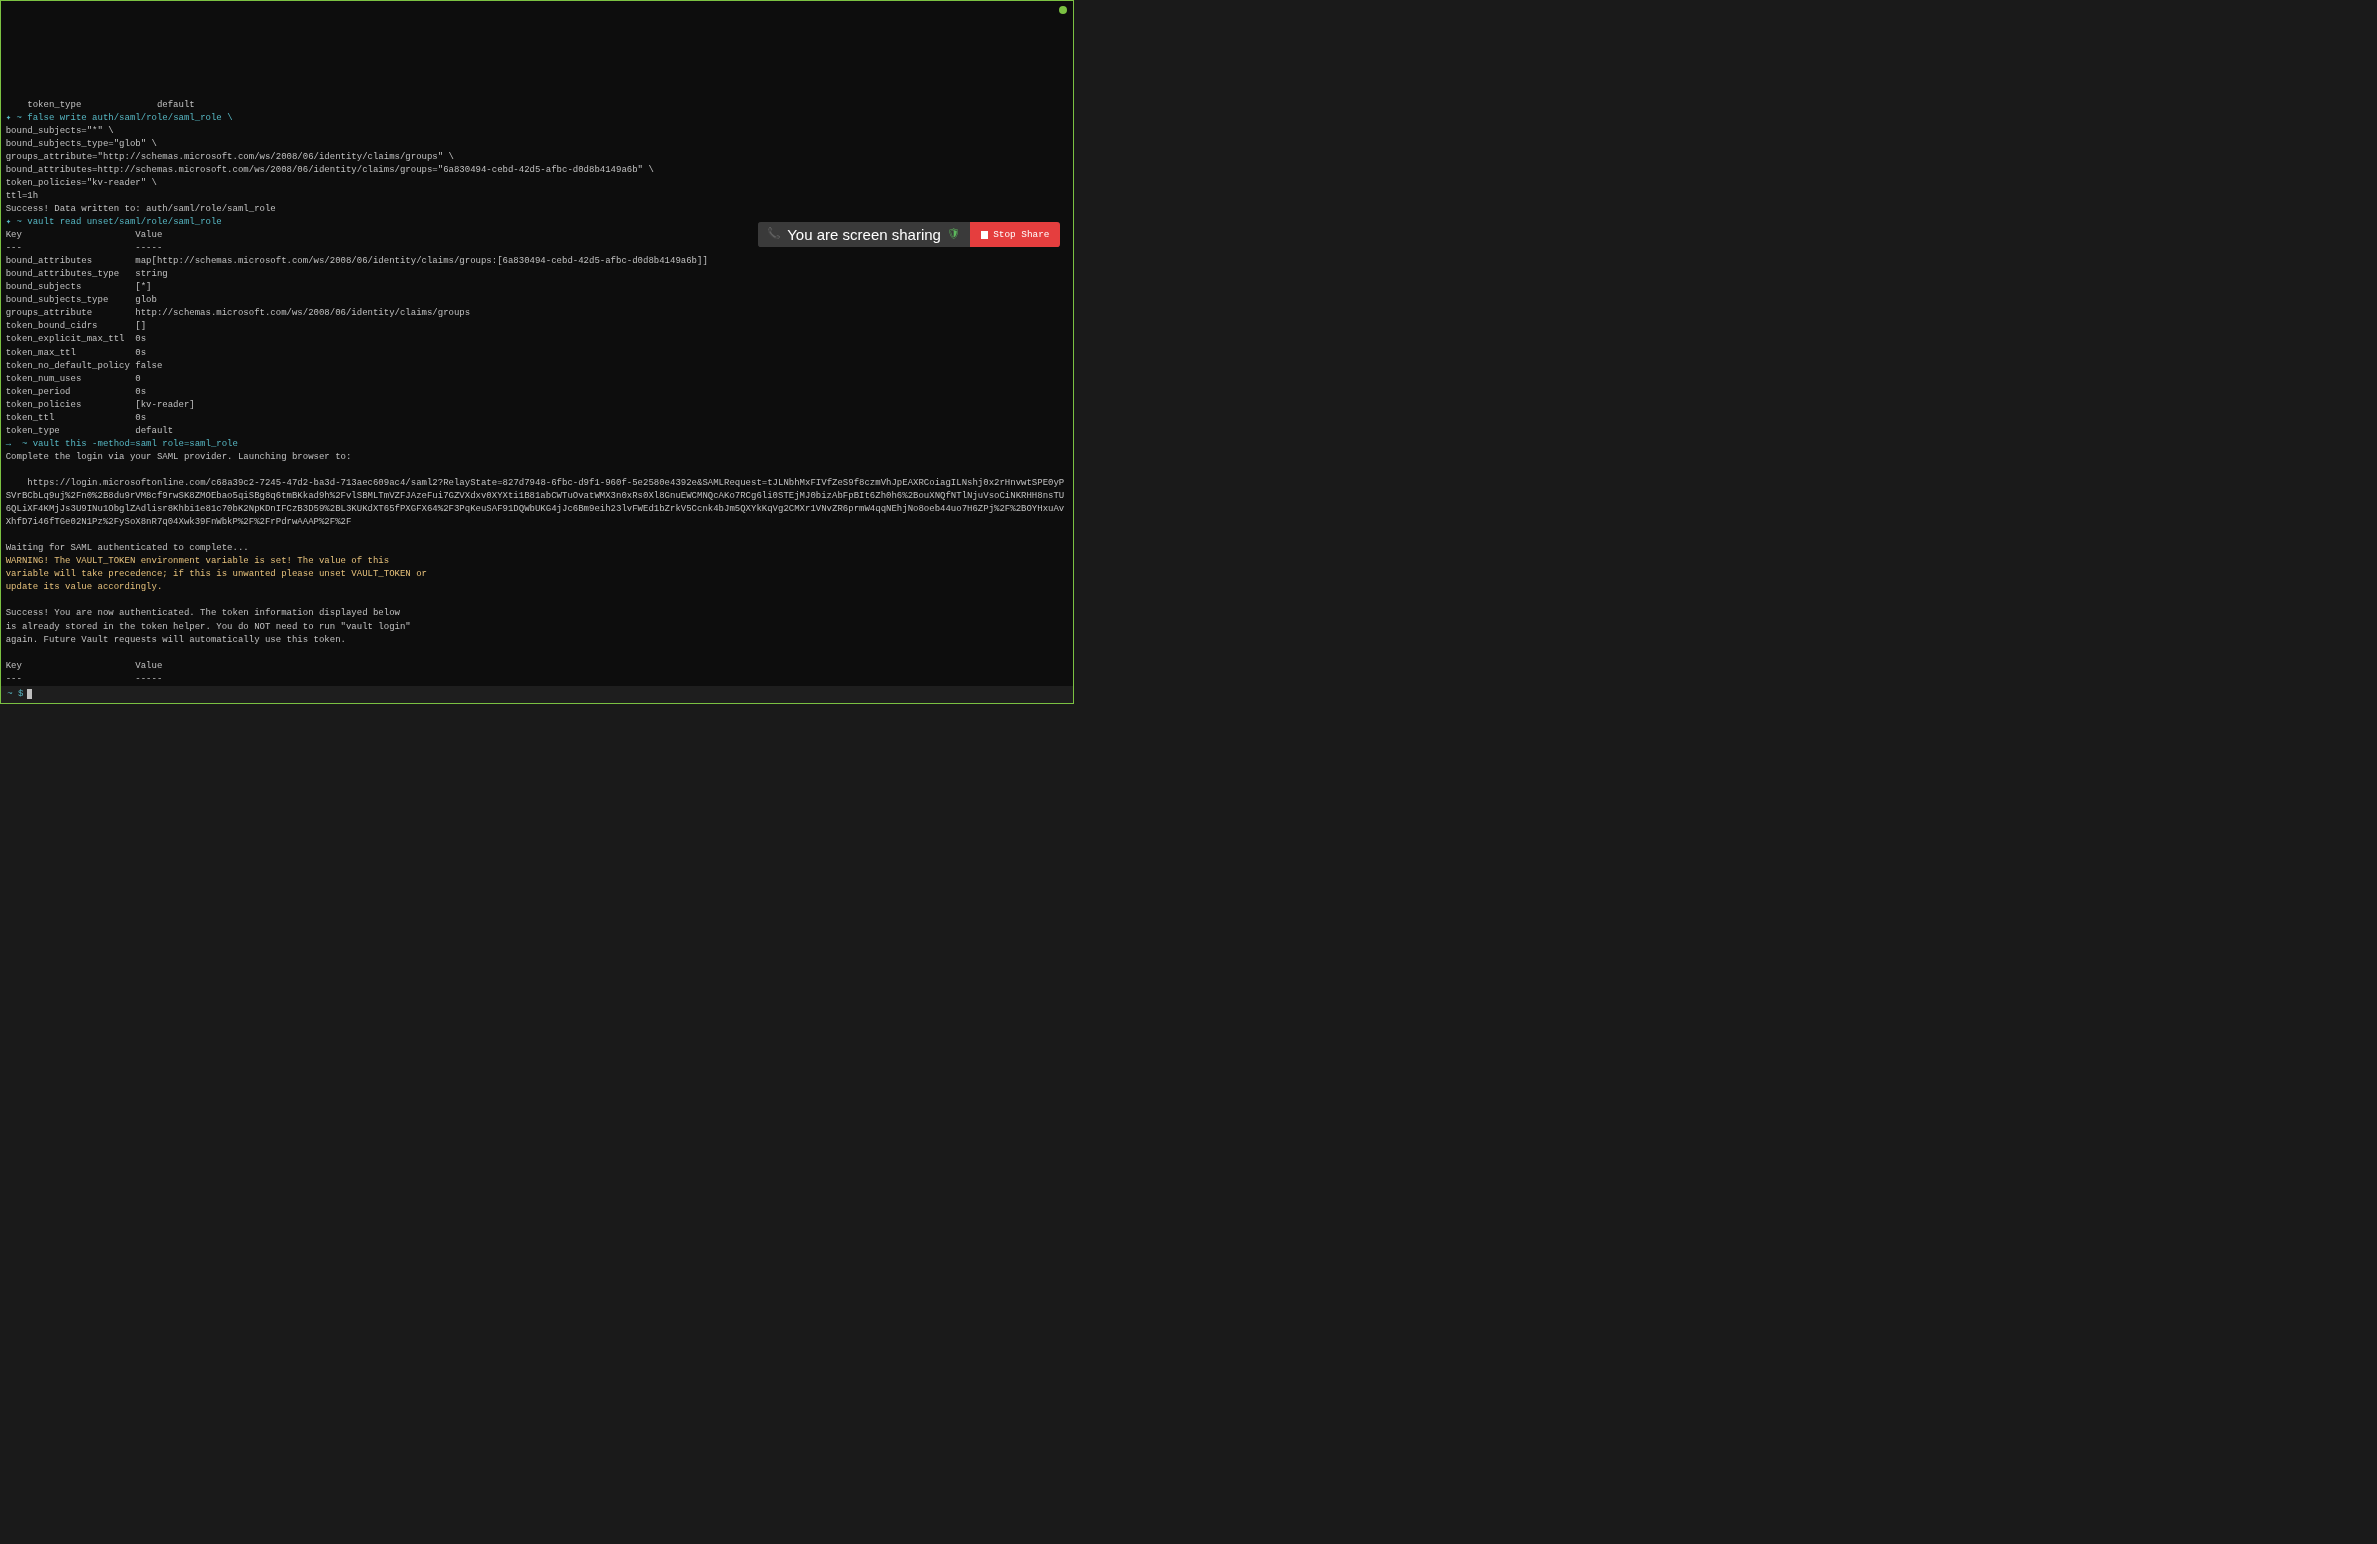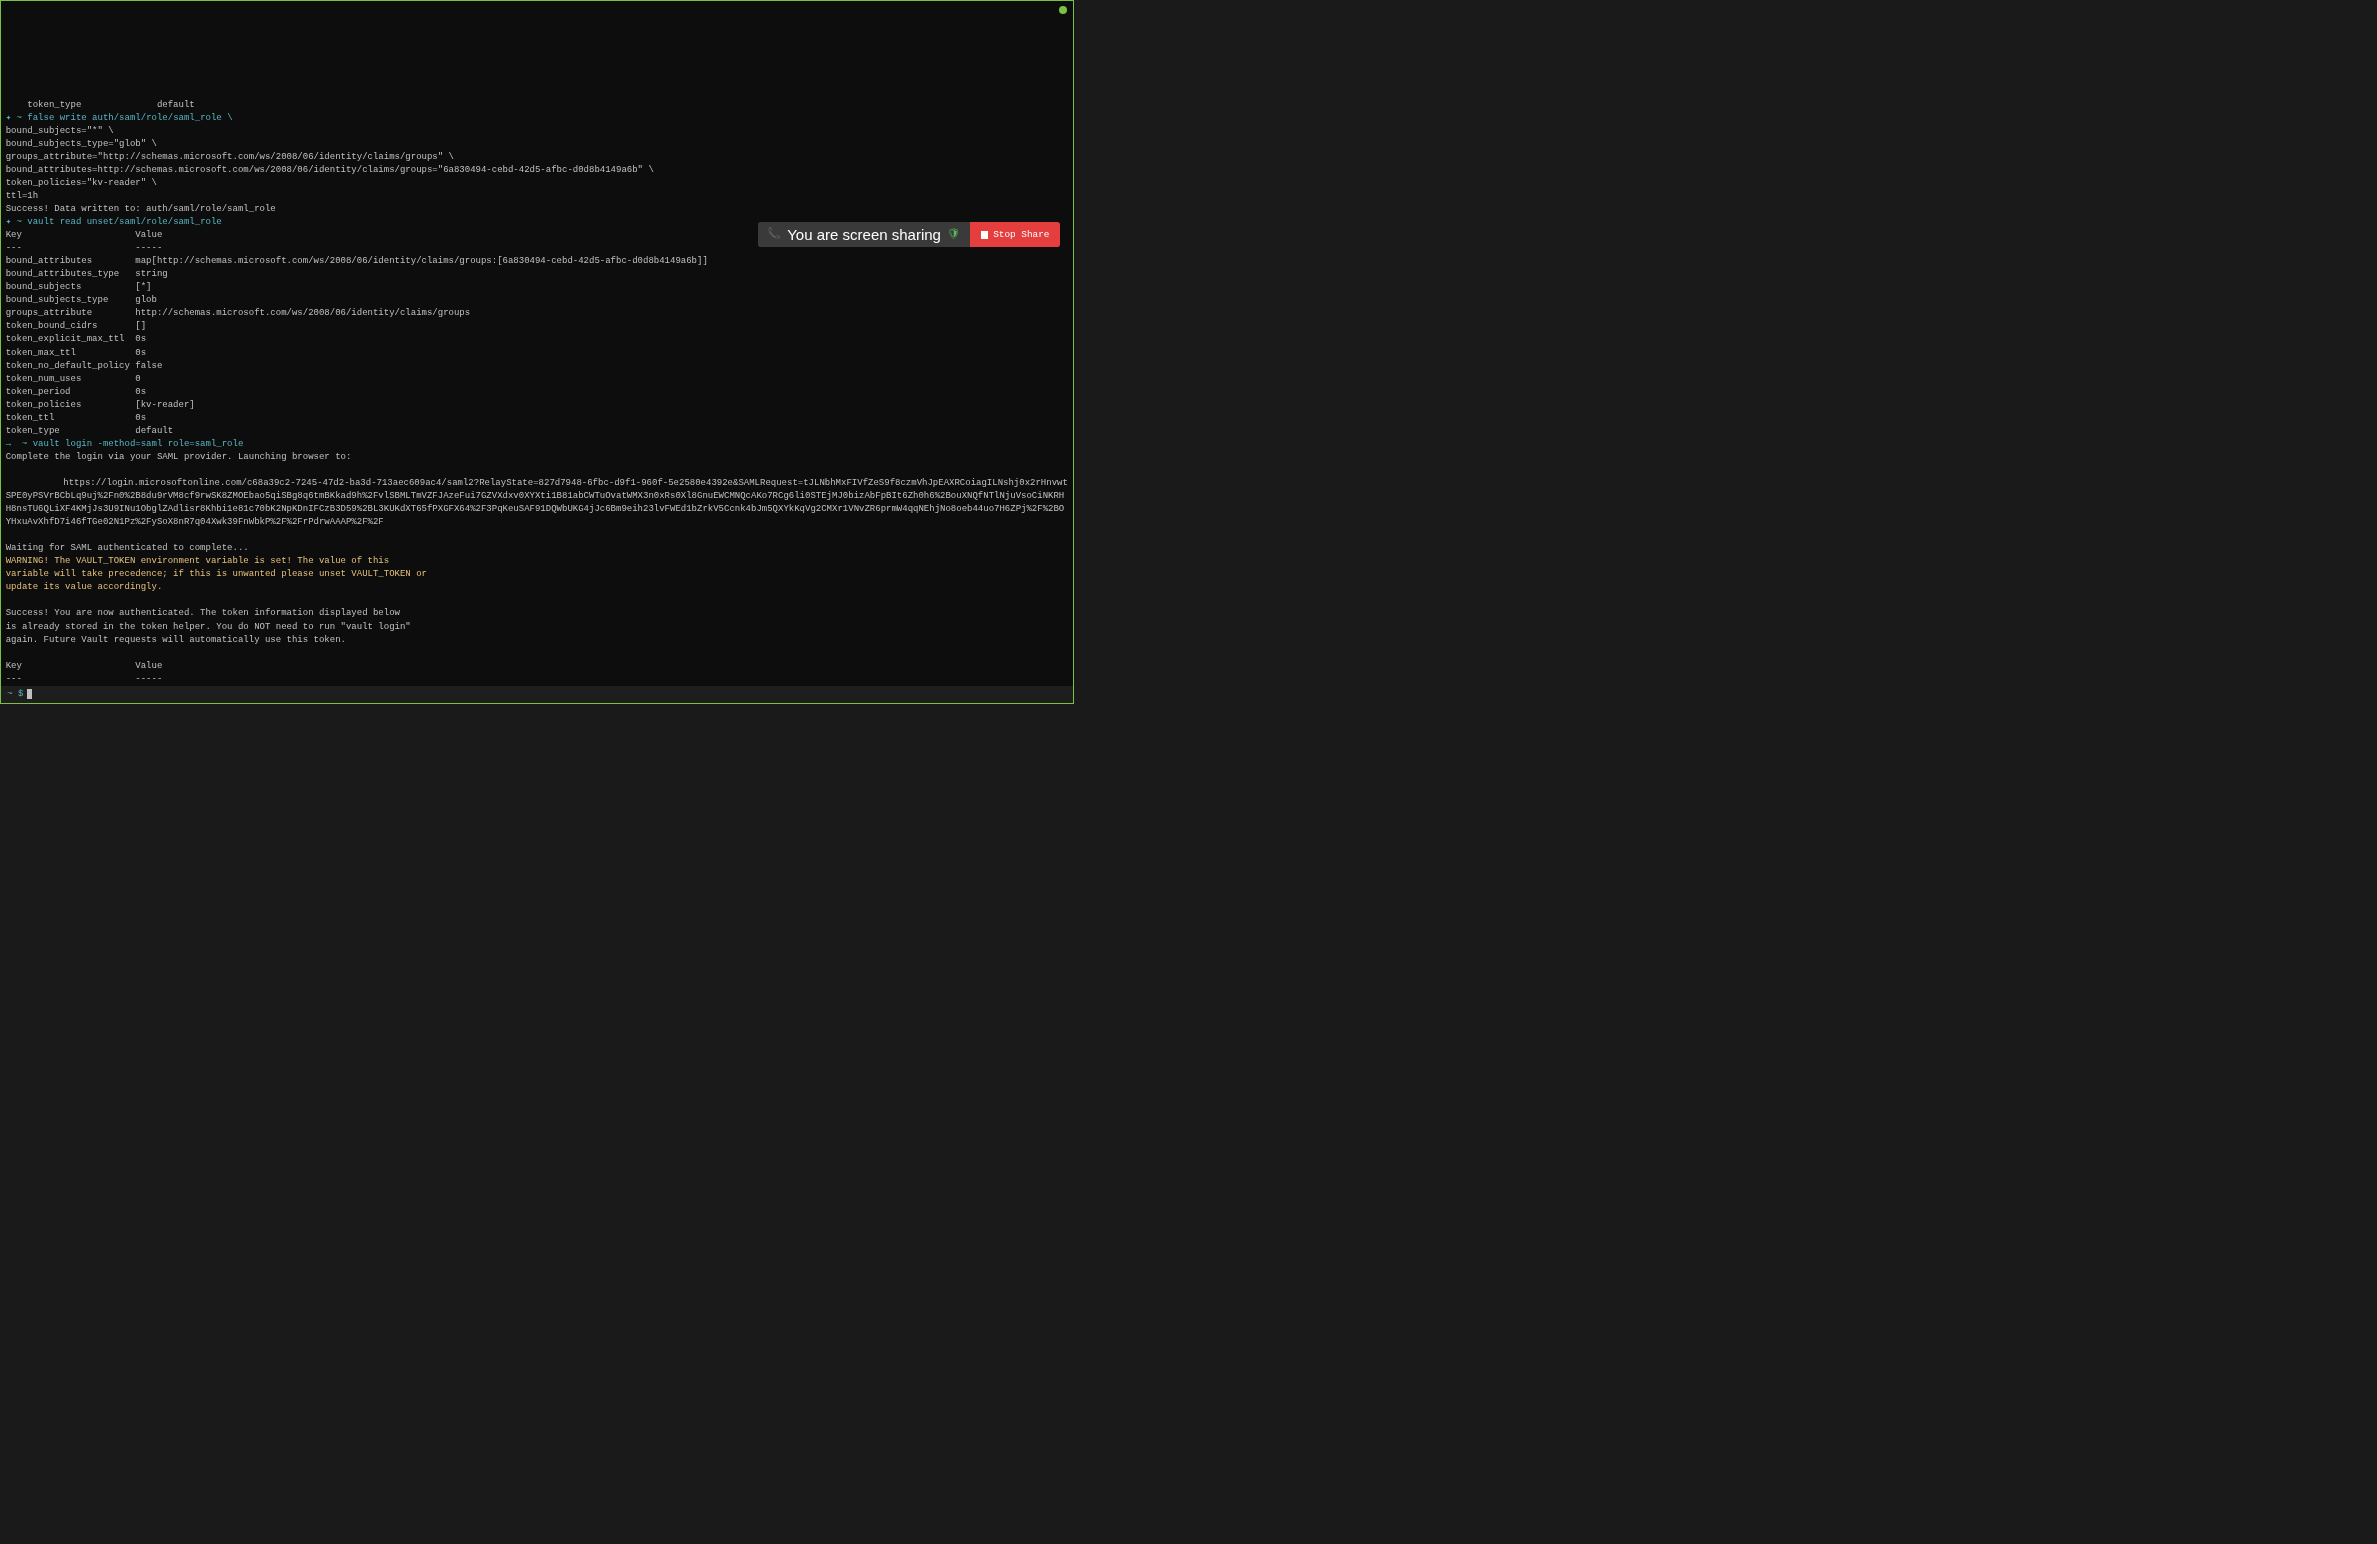--- a/index.html
+++ b/index.html
@@ -134,21 +134,20 @@
       width: 7.9px;
       height: 7.9px;
       background: #7bc142;
       border-radius: 50%;
     }
 
     .url-long {
       color: #c0c0c0;
       word-break: break-all;
       white-space: pre-wrap;
-      margin-left: 36px;
     }
   </style>
 </head>
 <body>
 
 <div class="terminal">
   <div class="terminal-content">
 
     
     <div class="screen-share-banner">
@@ -182,21 +181,21 @@
 groups_attribute        http://schemas.microsoft.com/ws/2008/06/identity/claims/groups
 token_bound_cidrs       []
 token_explicit_max_ttl  0s
 token_max_ttl           0s
 token_no_default_policy false
 token_num_uses          0
 token_period            0s
 token_policies          [kv-reader]
 token_ttl               0s
 token_type              default
-</span><span class="prompt-line">→  ~ vault login -method=saml role=saml_role
+</span><span class="prompt-line">→  ~ vault this -method=saml role=saml_role
 </span><span>Complete the login via your SAML provider. Launching browser to:
 
 </span><span class="url-long">    https://login.microsoftonline.com/c68a39c2-7245-47d2-ba3d-713aec609ac4/saml2?RelayState=827d7948-6fbc-d9f1-960f-5e2580e4392e&amp;SAMLRequest=tJLNbhMxFIVfZeS9f8czmVhJpEAXRCoiagILNshj0x2rHnvwtSPE0yPSVrBCbLq9uj%2Fn0%2B8du9rVM8cf9rwSK8ZMOEbao5qiSBg8q6tmBKkad9h%2FvlSBMLTmVZFJAzeFui7GZVXdxv0XYXti1B81abCWTuOvatWMX3n0xRs0Xl8GnuEWCMNQcAKo7RCg6li0STEjMJ0bizAbFpBIt6Zh0h6%2BouXNQfNTlNjuVsoCiNKRHH8nsTU6QLiXF4KMjJs3U9INu1ObglZAdlisr8Khbi1e81c70bK2NpKDnIFCzB3D59%2BL3KUKdXT65fPXGFX64%2F3PqKeuSAF91DQWbUKG4jJc6Bm9eih23lvFWEd1bZrkV5Ccnk4bJm5QXYkKqVg2CMXr1VNvZR6prmW4qqNEhjNo8oeb44uo7H6ZPj%2F%2BOYHxuAvXhfD7i46fTGe02N1Pz%2FySoX8nR7q04Xwk39FnWbkP%2F%2FrPdrwAAAP%2F%2F
 </span><span>
 </span><span>Waiting for SAML authenticated to complete...
 </span><span class="warning-text">WARNING! The VAULT_TOKEN environment variable is set! The value of this
 variable will take precedence; if this is unwanted please unset VAULT_TOKEN or
 update its value accordingly.
 </span><span>
 Success! You are now authenticated. The token information displayed below

